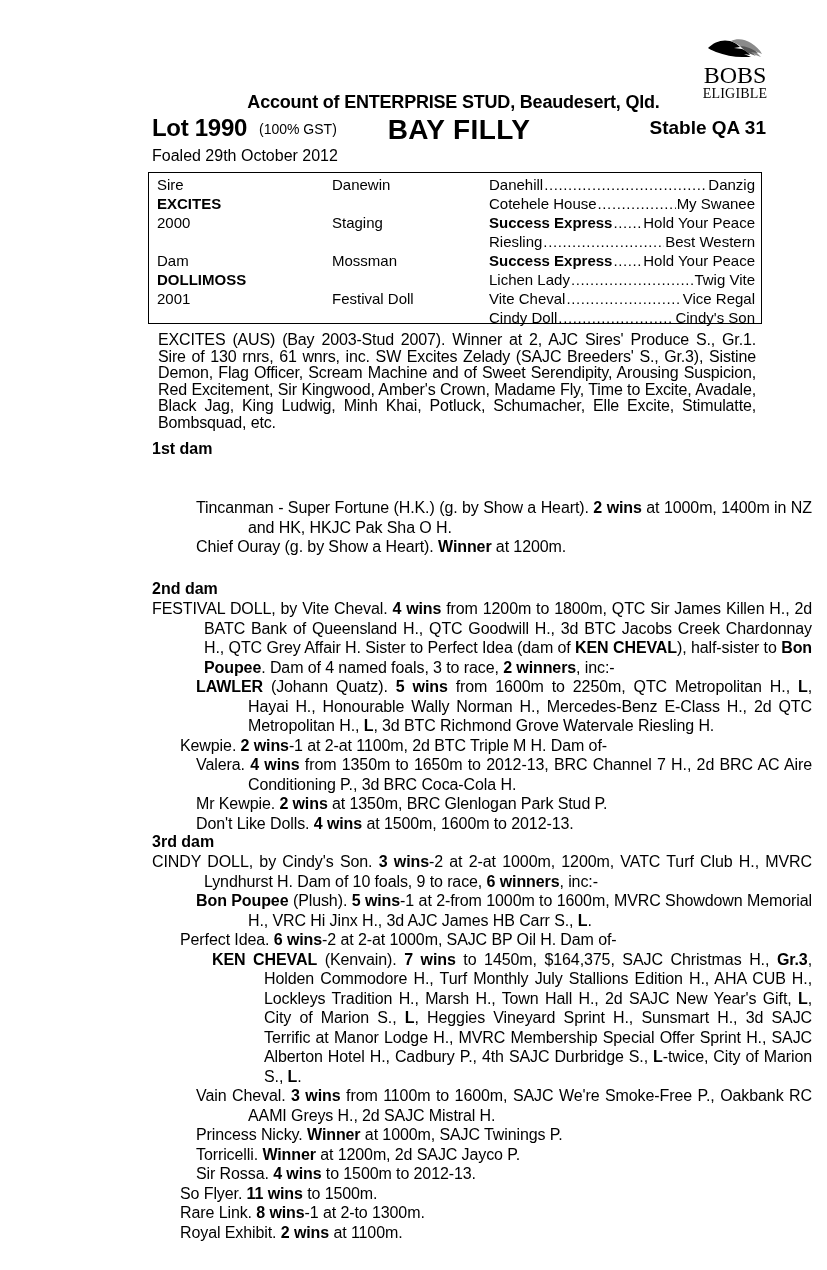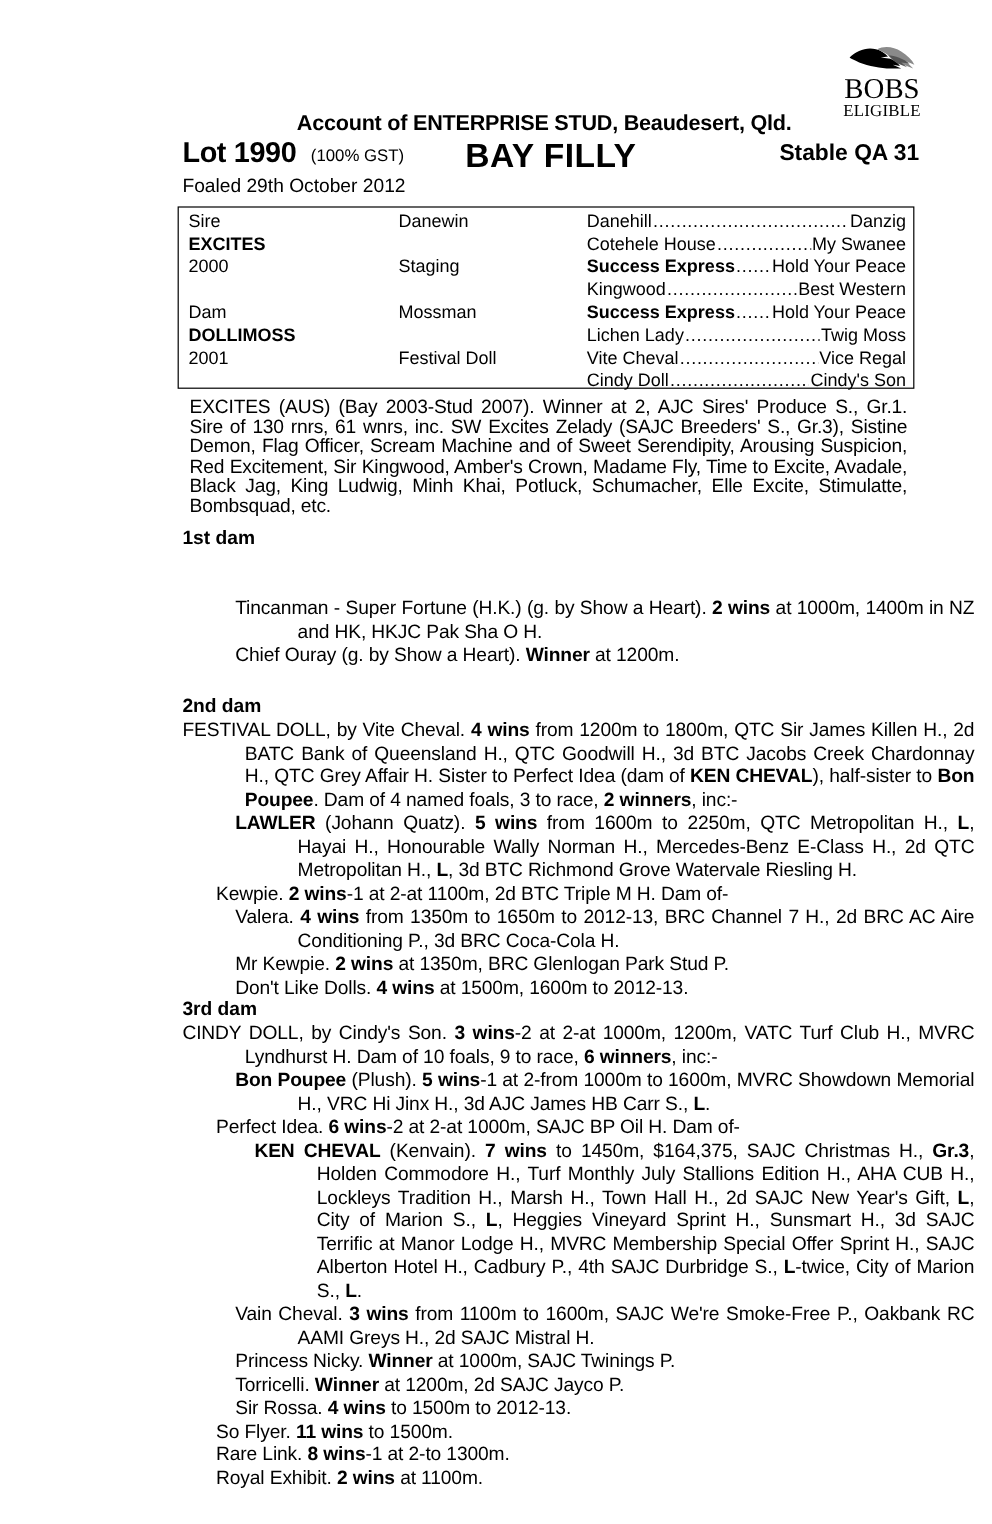--- a/index.html
+++ b/index.html
@@ -271,41 +271,41 @@
         <span class="ped-c3">
           <span class="gp-left b">Success Express</span>
           <span class="gp-dots">......................................................................</span>
           <span class="gp-right">Hold Your Peace</span>
         </span>
       </div>
       <div class="ped-row" style="top: 59px;">
         <span class="ped-c1"></span>
         <span class="ped-c2"></span>
         <span class="ped-c3">
-          <span class="gp-left">Kingwood</span>
+          <span class="gp-left">Riesling</span>
           <span class="gp-dots">......................................................................</span>
           <span class="gp-right">Best Western</span>
         </span>
       </div>
       <div class="ped-row" style="top: 78px;">
         <span class="ped-c1">Dam</span>
         <span class="ped-c2">Mossman</span>
         <span class="ped-c3">
           <span class="gp-left b">Success Express</span>
           <span class="gp-dots">......................................................................</span>
           <span class="gp-right">Hold Your Peace</span>
         </span>
       </div>
       <div class="ped-row" style="top: 97px;">
         <span class="ped-c1 b">DOLLIMOSS</span>
         <span class="ped-c2"></span>
         <span class="ped-c3">
           <span class="gp-left">Lichen Lady</span>
           <span class="gp-dots">......................................................................</span>
-          <span class="gp-right">Twig Moss</span>
+          <span class="gp-right">Twig Vite</span>
         </span>
       </div>
       <div class="ped-row" style="top: 116px;">
         <span class="ped-c1">2001</span>
         <span class="ped-c2">Festival Doll</span>
         <span class="ped-c3">
           <span class="gp-left">Vite Cheval</span>
           <span class="gp-dots">......................................................................</span>
           <span class="gp-right">Vice Regal</span>
         </span>

